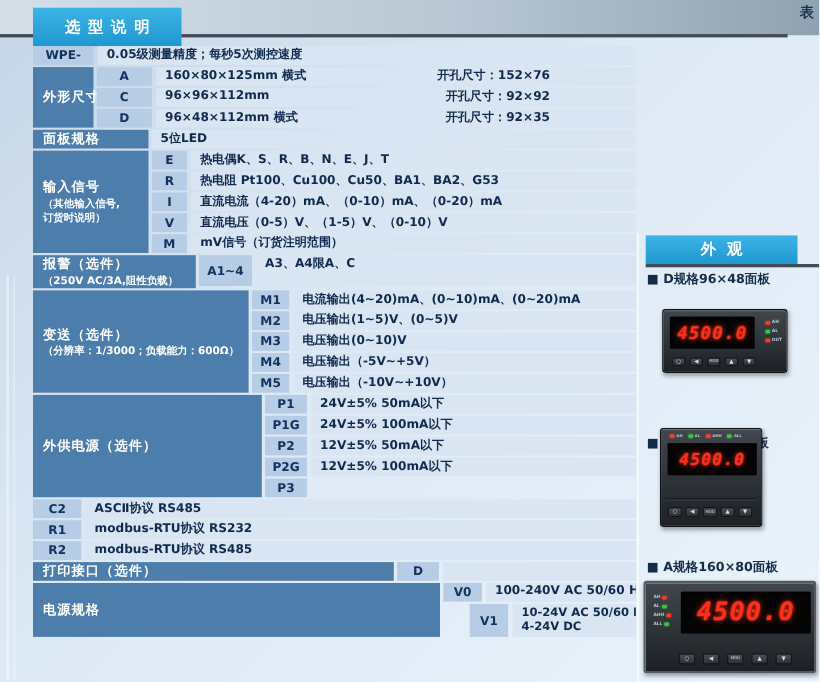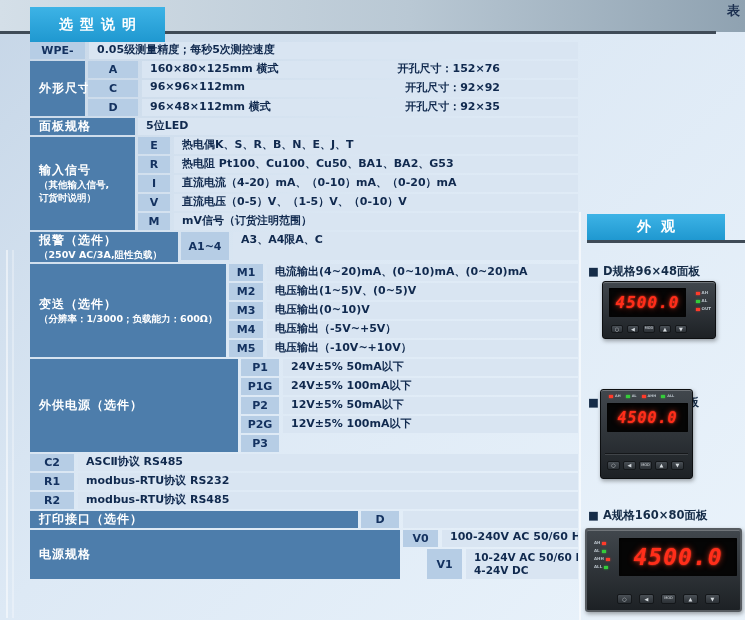--- a/index.html
+++ b/index.html
@@ -362,21 +362,21 @@
           </div>
         </div>
       </div>
     </div>
 
   </div>
 
   <div class="outer-tab">外观</div>
   <div class="outer-underline"></div>
 
-  <div class="prod-label" style="left:588px;top:264px;">
+  <div class="prod-label" style="left:588px;top:246px;">
     <span class="bullet">■</span><span>D规格96×48面板</span>
   </div>
   <div class="meter meter-d">
     <div class="disp disp-d">
       <span class="digits dig-d">4500.0</span>
     </div>
     <div class="ledcol ledcol-d">
       <div class="led">
           <span class="dot dr"></span>
           <span class="lbl">AH</span>

